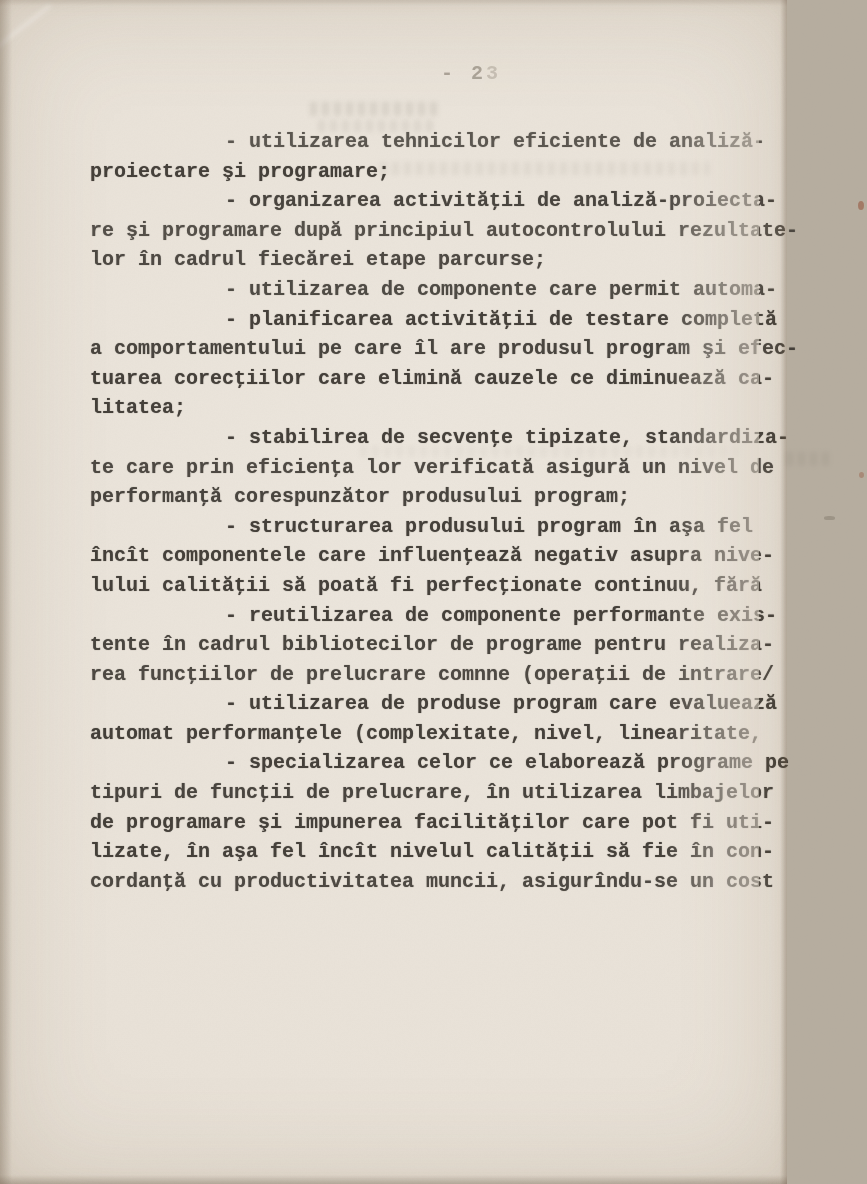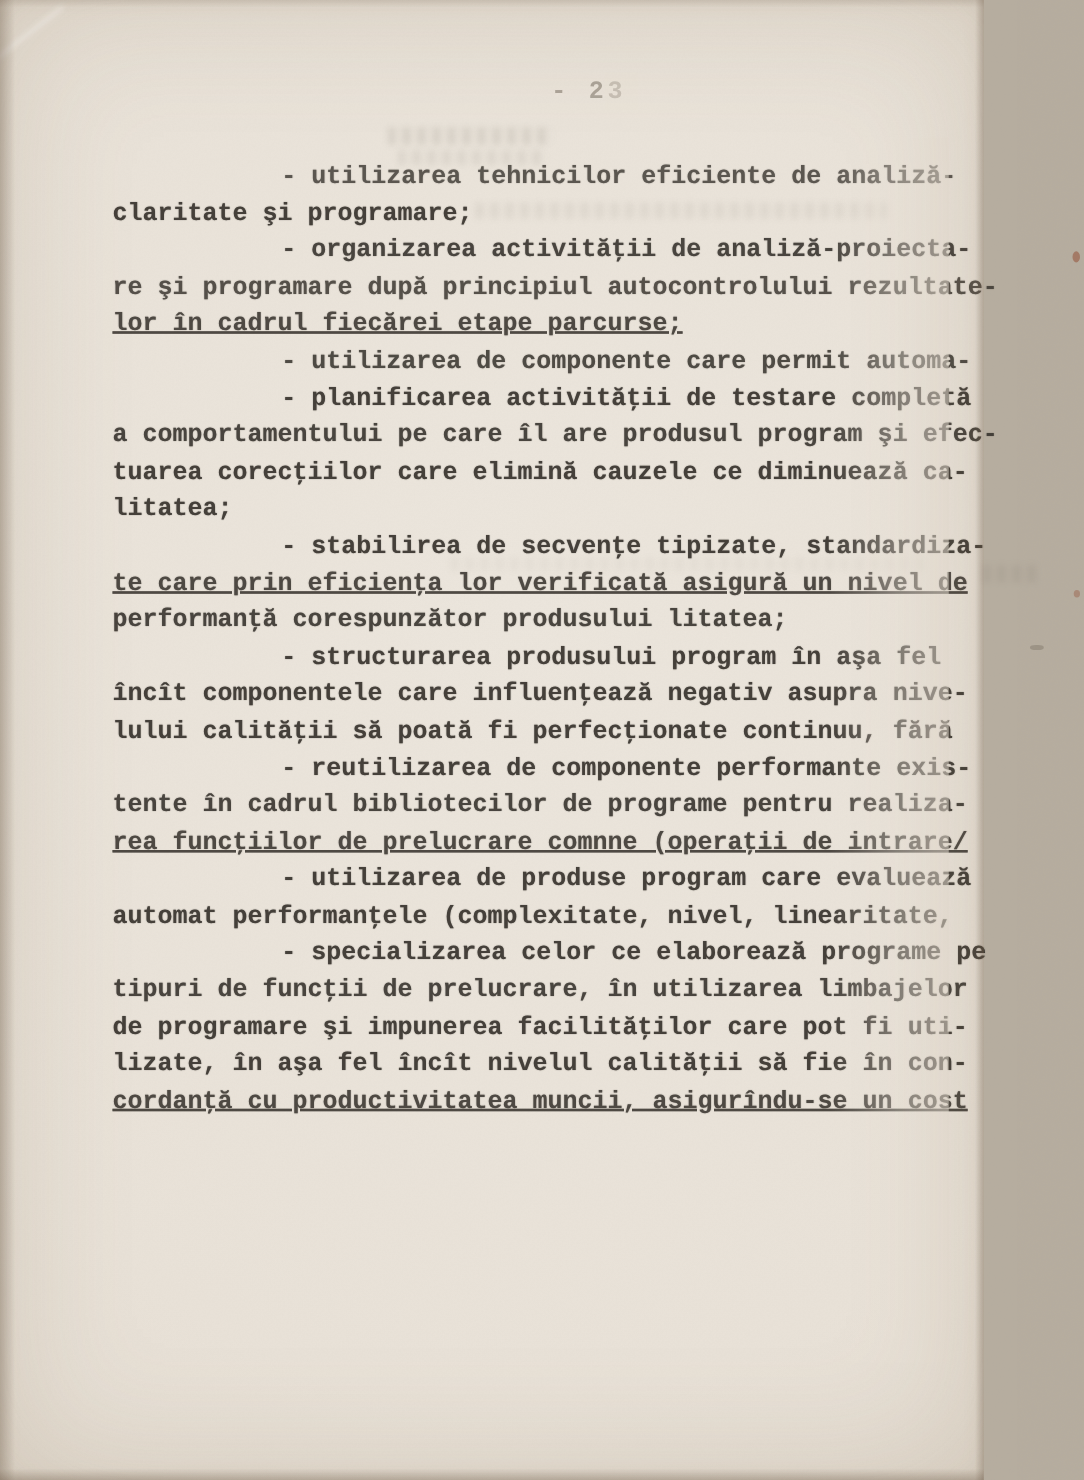--- a/index.html
+++ b/index.html
@@ -24,21 +24,21 @@
     color:var(--ink,#38342e);
     text-shadow:0 0 1px rgba(56,52,46,.6);
     filter:blur(.22px);}
   .line{white-space:pre;opacity:.93;}
   .line.indent{padding-left:135px;}
   .line:nth-child(1){opacity:.80;}
   .line:nth-child(4){opacity:.84;}
   .line:nth-child(6){opacity:.87;}
   .line:nth-child(12){opacity:.86;}
   .line:nth-child(5n+3){opacity:.90;}
-  .line:nth-child(7n+5){opacity:.88;text-decoration:underline;}
+  .line:nth-child(7n+5){opacity:.88;}
 
   
   .ghost{position:absolute;pointer-events:none;
     background:repeating-linear-gradient(90deg,
       rgba(122,115,104,.38) 0 7px, rgba(122,115,104,0) 7px 12px);
     filter:blur(2.6px);}
   .ghost-a{left:310px;top:102px;width:132px;height:14px;opacity:.40;}
   .ghost-b{left:318px;top:120px;width:120px;height:12px;opacity:.30;}
   .ghost-c{left:380px;top:162px;width:330px;height:13px;opacity:.26;}
   .ghost-d{left:360px;top:446px;width:380px;height:11px;opacity:.15;}
@@ -88,32 +88,32 @@
     <div class="num-fade"></div>
 
     <div class="ghost ghost-a"></div>
     <div class="ghost ghost-b"></div>
     <div class="ghost ghost-c"></div>
     <div class="ghost ghost-d"></div>
     <div class="ghost ghost-e"></div>
 
     <div class="text-block">
         <div class="line indent">- utilizarea tehnicilor eficiente de analiză-</div>
-        <div class="line">claritate şi programare;</div>
+        <div class="line">proiectare şi programare;</div>
         <div class="line indent">- organizarea activităţii de analiză-proiecta-</div>
         <div class="line">re şi programare după principiul autocontrolului rezultate-</div>
         <div class="line">lor în cadrul fiecărei etape parcurse;</div>
         <div class="line indent">- utilizarea de componente care permit automa-</div>
         <div class="line indent">- planificarea activităţii de testare completă</div>
         <div class="line">a comportamentului pe care îl are produsul program şi efec-</div>
         <div class="line">tuarea corecţiilor care elimină cauzele ce diminuează ca-</div>
         <div class="line">litatea;</div>
         <div class="line indent">- stabilirea de secvenţe tipizate, standardiza-</div>
         <div class="line">te care prin eficienţa lor verificată asigură un nivel de</div>
-        <div class="line">performanţă corespunzător produsului litatea;</div>
+        <div class="line">performanţă corespunzător produsului program;</div>
         <div class="line indent">- structurarea produsului program în aşa fel</div>
         <div class="line">încît componentele care influenţează negativ asupra nive-</div>
         <div class="line">lului calităţii să poată fi perfecţionate continuu, fără</div>
         <div class="line indent">- reutilizarea de componente performante exis-</div>
         <div class="line">tente în cadrul bibliotecilor de programe pentru realiza-</div>
         <div class="line">rea funcţiilor de prelucrare comnne (operaţii de intrare/</div>
         <div class="line indent">- utilizarea de produse program care evaluează</div>
         <div class="line">automat performanţele (complexitate, nivel, linearitate,</div>
         <div class="line indent">- specializarea celor ce elaborează programe pe</div>
         <div class="line">tipuri de funcţii de prelucrare, în utilizarea limbajelor</div>

